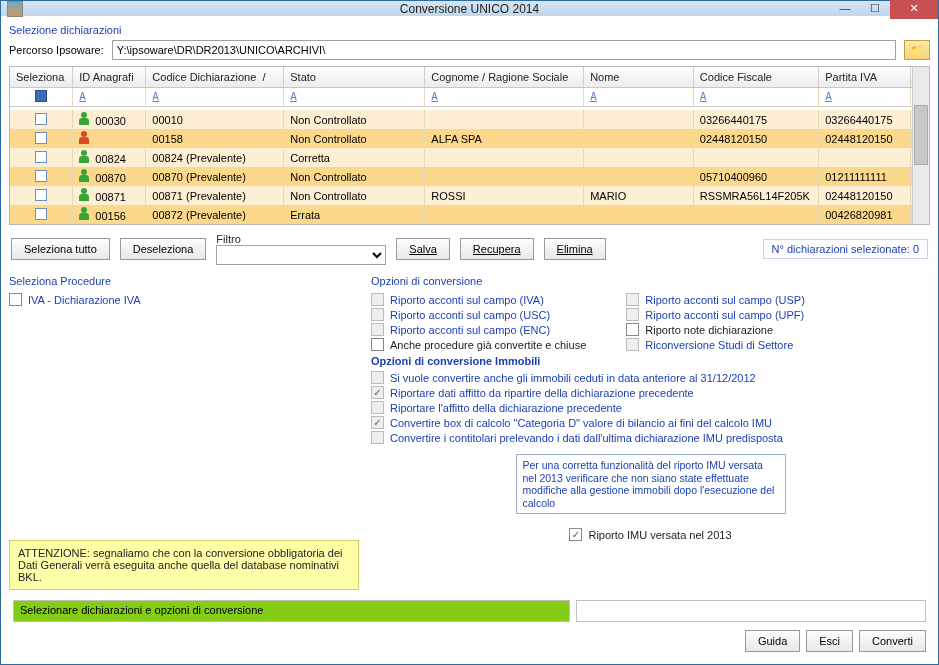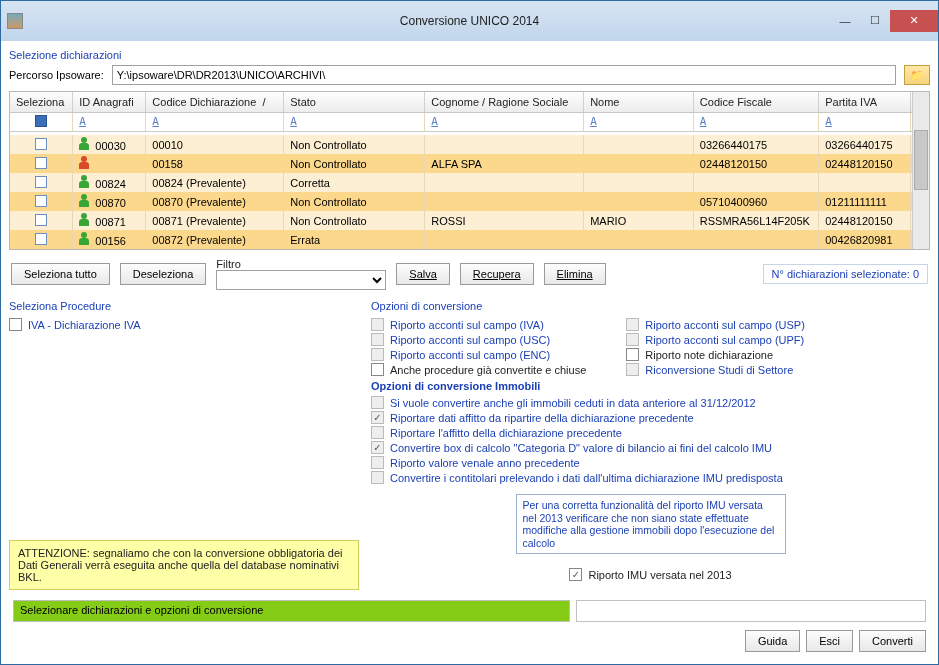--- a/index.html
+++ b/index.html
@@ -1,18 +1,18 @@
 <!DOCTYPE html>
 <html><head>
 <meta charset="utf-8">
 <style>
 * { box-sizing: border-box; font-family: "Segoe UI", Tahoma, sans-serif; font-size: 11px; }
 body { margin: 0; background: #fff; }
 .window { width: 939px; height: 665px; border: 1px solid #2c6aa0; display: flex; flex-direction: column; }
-.titlebar { height: 40px; background: linear-gradient(#d7e4f2, #c0d6ec); display: flex; align-items: center; padding: 0 0 0 6px; position: relative; }
+.titlebar { height: 15px; background: linear-gradient(#d7e4f2, #c0d6ec); display: flex; align-items: center; padding: 0 0 0 6px; position: relative; }
 .titlebar .icon-app { width: 16px; height: 16px; background: linear-gradient(#7ab,#c96); border: 1px solid #888; margin-right: 6px; }
 .titlebar .title { position: absolute; left: 0; right: 0; text-align: center; color: #222; font-size: 12px; }
 .titlebar .winbtns { margin-left: auto; display: flex; }
 .winbtn { width: 30px; height: 22px; display: flex; align-items: center; justify-content: center; color: #333; margin-top: -1px;}
 .winbtn.close { width: 48px; background: #c75050; color: #fff; }
 .content { flex: 1; padding: 6px 8px; display: flex; flex-direction: column; overflow: hidden; }
 .section-label { color: #1a3fb5; font-size: 11px; margin: 2px 0 4px 0; }
 .pathrow { display: flex; align-items: center; gap: 8px; margin-bottom: 6px; }
 .pathrow input[type=text] { flex: 1; height: 20px; border: 1px solid #a0a0a0; padding: 0 4px; background: #fff; }
 .browse-btn { width: 26px; height: 20px; border: 1px solid #c0a040; background: linear-gradient(#ffe9a8,#f7d27a); display:flex;align-items:center;justify-content:center;}
@@ -273,24 +273,20 @@
         <div class="chkline">
             <span class="cbx disabled"></span>
             <span>Riportare l'affitto della dichiarazione precedente</span>
           </div>
         <div class="chkline">
             <span class="cbx disabled on"></span>
             <span>Convertire box di calcolo "Categoria D" valore di bilancio ai fini del calcolo IMU</span>
           </div>
         <div class="chkline">
             <span class="cbx disabled"></span>
-            <span>Riporto valore venale anno precedente</span>
-          </div>
-        <div class="chkline">
-            <span class="cbx disabled"></span>
             <span>Convertire i contitolari prelevando i dati dall'ultima dichiarazione IMU predisposta</span>
           </div>
 
         <div class="imu-row">
           <div class="imu-note">Per una corretta funzionalità del riporto IMU versata nel 2013 verificare che non siano state effettuate modifiche alla gestione immobili dopo l'esecuzione del calcolo</div>
           <div class="chkline black">
               <span class="cbx on"></span>
               <span>Riporto IMU versata nel 2013</span>
             </div>
         </div>

